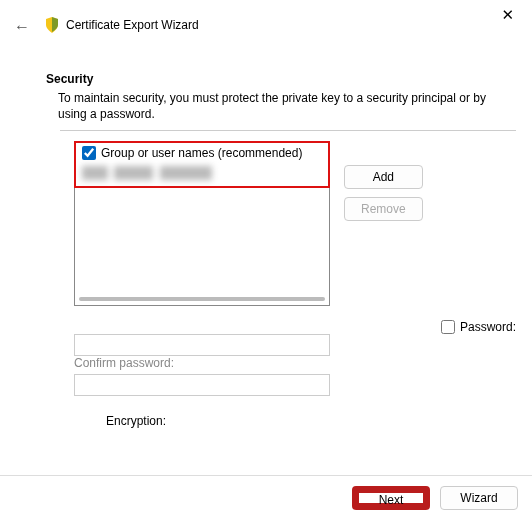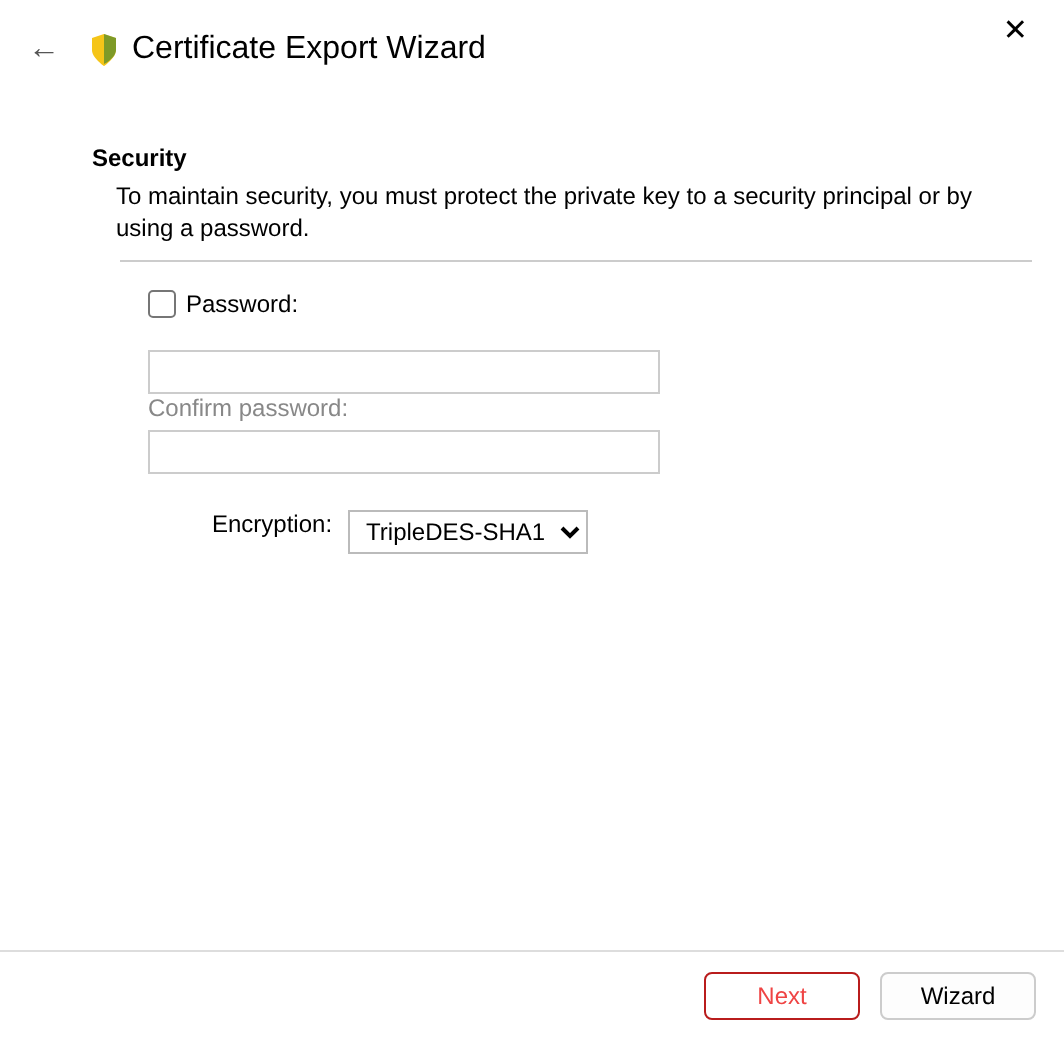--- a/index.html
+++ b/index.html
@@ -25,21 +25,21 @@
       margin-right: 14px;
       cursor: default;
     }
     .shield-icon {
       width: 16px;
       height: 16px;
       margin-right: 6px;
       display: inline-block;
     }
     .title-text {
-      font-size: 16px;
+      font-size: 12px;
       color: #000;
     }
     .close-x {
       position: absolute;
       top: 6px;
       right: 18px;
       font-size: 15px;
       color: #000;
       cursor: pointer;
       font-family: Arial, sans-serif;
@@ -132,21 +132,21 @@
       padding: 0 16px;
       cursor: pointer;
     }
     .btn:disabled {
       color: #aaa;
       cursor: default;
     }
     .pw-row {
       margin-top: 14px;
     }
-    .pw-row .chk-row { margin-bottom: 16px; }
+    .pw-row .chk-row { margin-bottom: 0; justify-content: flex-end; }
     .text-input {
       display: block;
       width: 256px;
       height: 22px;
       border: 1px solid #ccc;
       padding: 2px 4px;
       font-size: 12px;
       margin-left: 0;
     }
     .confirm-label {
@@ -175,22 +175,22 @@
       height: 44px;
       border-top: 1px solid #ddd;
       display: flex;
       justify-content: flex-end;
       align-items: center;
       gap: 10px;
       padding-right: 14px;
       background: #fff;
     }
     .btn-primary {
-      border: 1px solid #b91c1c;
-      color: #ef4444;
+      border: 7px solid #b91c1c;
+      color: #000000;
       background: #fff;
     }
   </style>
 </head>
 <body>
 
 <div class="close-x">✕</div>
 
 <div class="titlebar">
   <span class="back-arrow">←</span>
@@ -202,36 +202,49 @@
   </span>
   <span class="title-text">Certificate Export Wizard</span>
 </div>
 
 <div class="content">
   <div class="heading">Security</div>
   <div class="description">To maintain security, you must protect the private key to a security principal or by using a password.</div>
   <hr class="hr">
 
   <div class="form-area">
+    <div class="row-top">
+      <div class="group-box">
+        <div class="highlight">
+          <label class="chk-row">
+            <input type="checkbox" checked="" style="">
+            <span>Group or user names (recommended)</span>
+          </label>
+          <div class="list-entry"></div>
+        </div>
+        <div class="listbox" style="height:118px;border-top:none;"></div>
+      </div>
+      <div class="btn-col">
+        <button class="btn">Add</button>
+        <button class="btn" disabled="">Remove</button>
+      </div>
+    </div>
 
     <div class="pw-row">
       <label class="chk-row">
         <input type="checkbox" style="">
         <span>Password:</span>
       </label>
       <input type="password" class="text-input" value="" style="">
       <span class="confirm-label">Confirm password:</span>
       <input type="password" class="text-input" value="" style="">
     </div>
 
     <div class="enc-row">
       <span>Encryption:</span>
-      <select>
-        <option>TripleDES-SHA1</option>
-      </select>
     </div>
   </div>
 </div>
 
 <div class="footer">
   <button class="btn btn-primary">Next</button>
   <button class="btn">Wizard</button>
 </div>
 
 </body></html>

